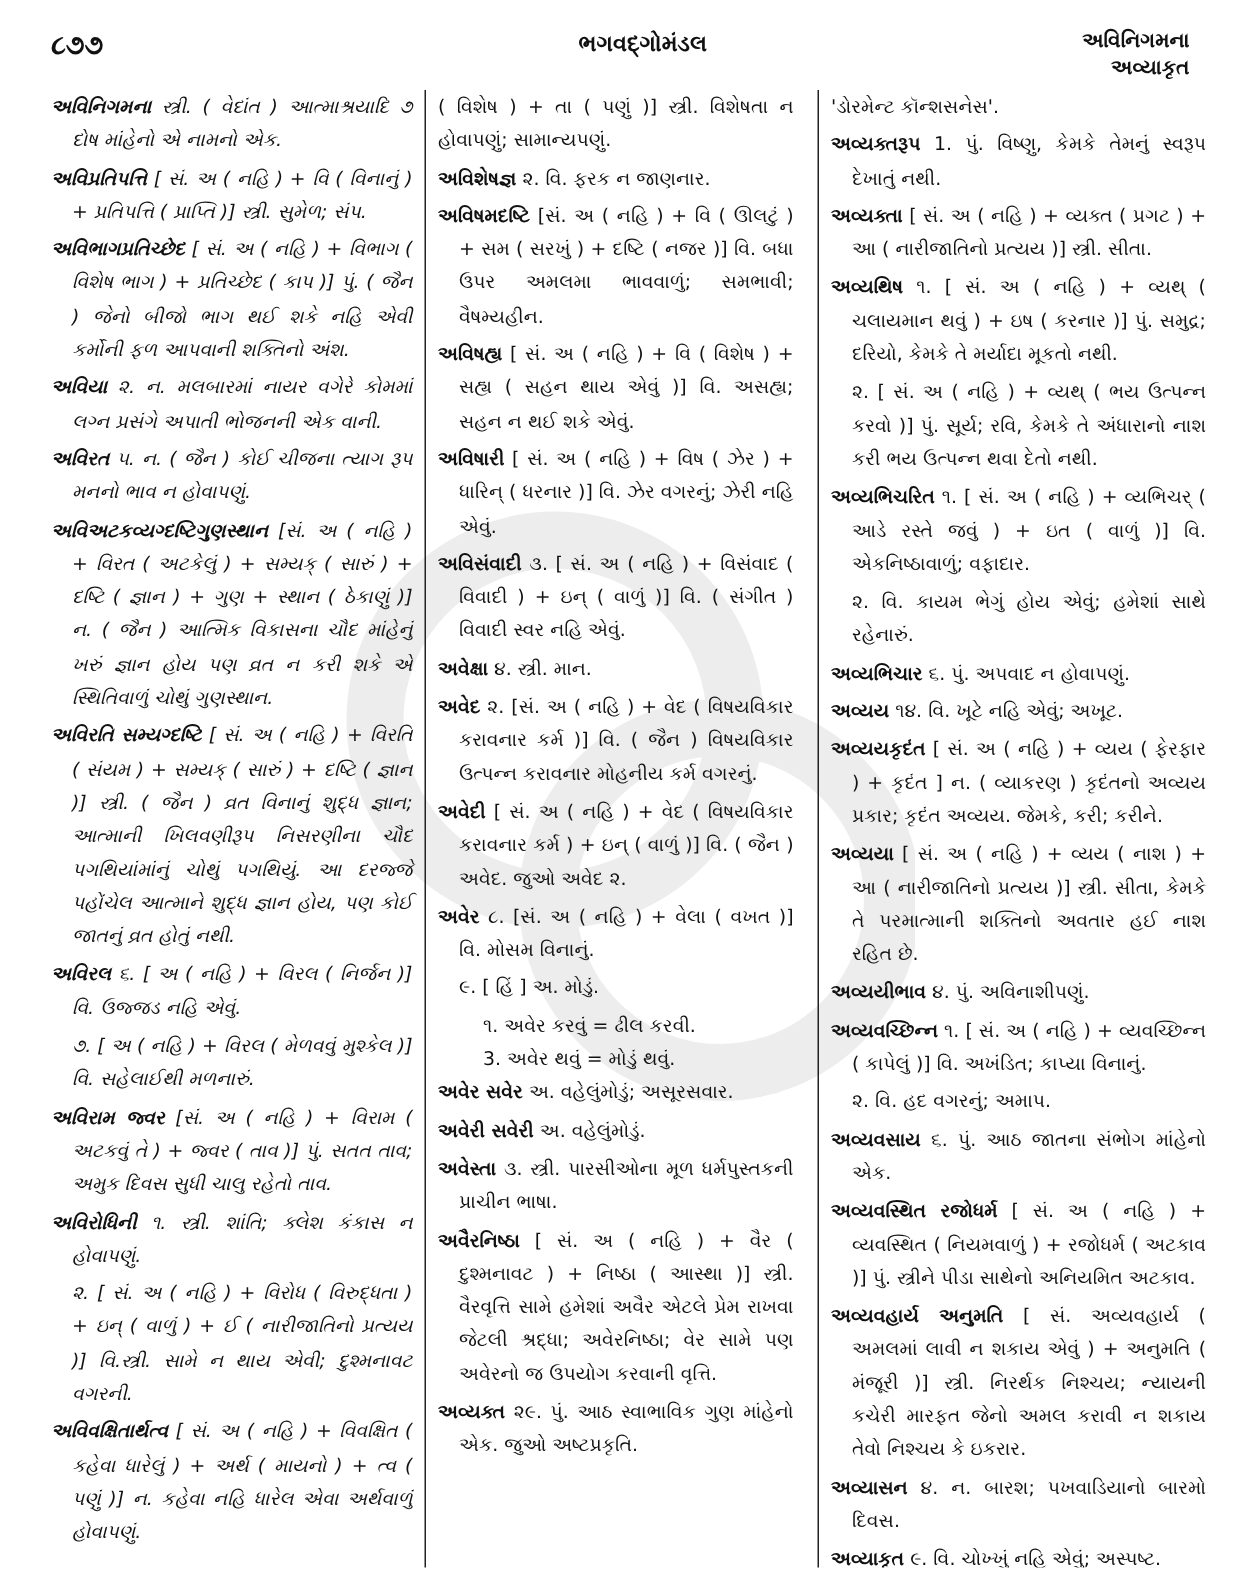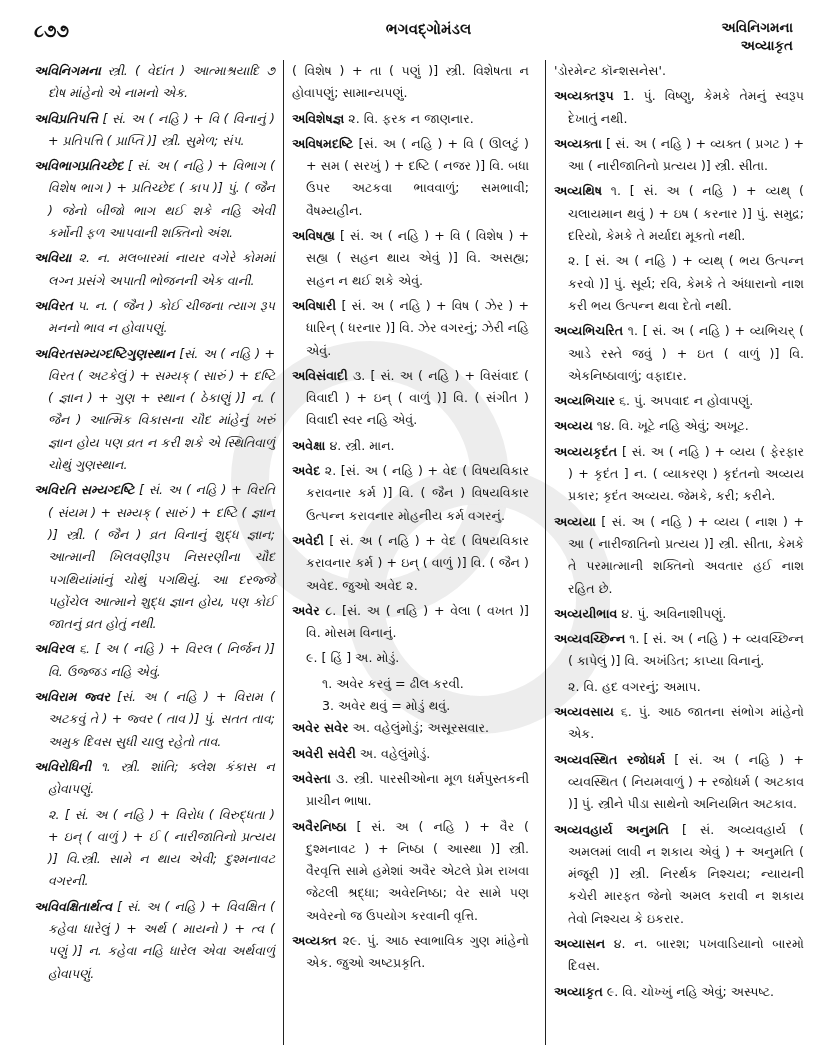--- a/index.html
+++ b/index.html
@@ -41,32 +41,33 @@
   </div>
 </div>
 
 <div class="columns">
   <div class="col col-left" id="col0">
       <div class="entry"><span class="hw">અવિનિગમના</span><span class="def"> સ્ત્રી. ( વેદાંત ) આત્માશ્રયાદિ ૭ દોષ માંહેનો એ નામનો એક.</span></div>
       <div class="entry"><span class="hw">અવિપ્રતિપત્તિ</span><span class="def"> [ સં. અ ( નહિ ) + વિ ( વિનાનું ) + પ્રતિપત્તિ ( પ્રાપ્તિ )] સ્ત્રી. સુમેળ; સંપ.</span></div>
       <div class="entry"><span class="hw">અવિભાગપ્રતિચ્છેદ</span><span class="def"> [ સં. અ ( નહિ ) + વિભાગ ( વિશેષ ભાગ ) + પ્રતિચ્છેદ ( કાપ )] પું. ( જૈન ) જેનો બીજો ભાગ થઈ શકે નહિ એવી કર્મોની ફળ આપવાની શક્તિનો અંશ.</span></div>
       <div class="entry"><span class="hw">અવિયા</span><span class="def"> ૨. ન. મલબારમાં નાયર વગેરે કોમમાં લગ્ન પ્રસંગે અપાતી ભોજનની એક વાની.</span></div>
       <div class="entry"><span class="hw">અવિરત</span><span class="def"> ૫. ન. ( જૈન ) કોઈ ચીજના ત્યાગ રૂપ મનનો ભાવ ન હોવાપણું.</span></div>
-      <div class="entry"><span class="hw">અવિરતસમ્યગ્દષ્ટિગુણસ્થાન</span><span class="def"> [સં. અ ( નહિ ) + વિરત ( અટકેલું ) + સમ્યક્ ( સારું ) + દષ્ટિ ( જ્ઞાન ) + ગુણ + સ્થાન ( ઠેકાણું )] ન. ( જૈન ) આત્મિક વિકાસના ચૌદ માંહેનું ખરું જ્ઞાન હોય પણ વ્રત ન કરી શકે એ સ્થિતિવાળું ચોથું ગુણસ્થાન.</span></div>
+      <div class="entry"><span class="hw">અવિઅટકવ્યગ્દષ્ટિગુણસ્થાન</span><span class="def"> [સં. અ ( નહિ ) + વિરત ( અટકેલું ) + સમ્યક્ ( સારું ) + દષ્ટિ ( જ્ઞાન ) + ગુણ + સ્થાન ( ઠેકાણું )] ન. ( જૈન ) આત્મિક વિકાસના ચૌદ માંહેનું ખરું જ્ઞાન હોય પણ વ્રત ન કરી શકે એ સ્થિતિવાળું ચોથું ગુણસ્થાન.</span></div>
       <div class="entry"><span class="hw">અવિરતિ સમ્યગ્દષ્ટિ</span><span class="def"> [ સં. અ ( નહિ ) + વિરતિ ( સંયમ ) + સમ્યક્ ( સારું ) + દષ્ટિ ( જ્ઞાન )] સ્ત્રી. ( જૈન ) વ્રત વિનાનું શુદ્ધ જ્ઞાન; આત્માની ખિલવણીરૂપ નિસરણીના ચૌદ પગથિયાંમાંનું ચોથું પગથિયું. આ દરજ્જે પહોંચેલ આત્માને શુદ્ધ જ્ઞાન હોય, પણ કોઈ જાતનું વ્રત હોતું નથી.</span></div>
       <div class="entry"><span class="hw">અવિરલ</span><span class="def"> ૬. [ અ ( નહિ ) + વિરલ ( નિર્જન )] વિ. ઉજ્જડ નહિ એવું.</span></div>
+      <div class="entry sub"><span class="def">૭. [ અ ( નહિ ) + વિરલ ( મેળવવું મુશ્કેલ )] વિ. સહેલાઈથી મળનારું.</span></div>
       <div class="entry"><span class="hw">અવિરામ જ્વર</span><span class="def"> [સં. અ ( નહિ ) + વિરામ ( અટકવું તે ) + જ્વર ( તાવ )] પું. સતત તાવ; અમુક દિવસ સુધી ચાલુ રહેતો તાવ.</span></div>
       <div class="entry"><span class="hw">અવિરોધિની</span><span class="def"> ૧. સ્ત્રી. શાંતિ; ક્લેશ કંકાસ ન હોવાપણું.</span></div>
       <div class="entry sub"><span class="def">૨. [ સં. અ ( નહિ ) + વિરોધ ( વિરુદ્ધતા ) + ઇન્ ( વાળું ) + ઈ ( નારીજાતિનો પ્રત્યય )] વિ.સ્ત્રી. સામે ન થાય એવી; દુશ્મનાવટ વગરની.</span></div>
       <div class="entry"><span class="hw">અવિવક્ષિતાર્થત્વ</span><span class="def"> [ સં. અ ( નહિ ) + વિવક્ષિત ( કહેવા ધારેલું ) + અર્થ ( માયનો ) + ત્વ ( પણું )] ન. કહેવા નહિ ધારેલ એવા અર્થવાળું હોવાપણું.</span></div>
     </div>
   <div class="col col-mid" id="col1">
       <div class="entry sub" style="padding-left: 0px;"><span class="def">( વિશેષ ) + તા ( પણું )] સ્ત્રી. વિશેષતા ન હોવાપણું; સામાન્યપણું.</span></div>
       <div class="entry"><span class="hw">અવિશેષજ્ઞ</span><span class="def"> ૨. વિ. ફરક ન જાણનાર.</span></div>
-      <div class="entry"><span class="hw">અવિષમદષ્ટિ</span><span class="def"> [સં. અ ( નહિ ) + વિ ( ઊલટું ) + સમ ( સરખું ) + દષ્ટિ ( નજર )] વિ. બધા ઉપર અટકવા ભાવવાળું; સમભાવી; વૈષમ્યહીન.</span></div>
+      <div class="entry"><span class="hw">અવિષમદષ્ટિ</span><span class="def"> [સં. અ ( નહિ ) + વિ ( ઊલટું ) + સમ ( સરખું ) + દષ્ટિ ( નજર )] વિ. બધા ઉપર અમલમા ભાવવાળું; સમભાવી; વૈષમ્યહીન.</span></div>
       <div class="entry"><span class="hw">અવિષહ્ય</span><span class="def"> [ સં. અ ( નહિ ) + વિ ( વિશેષ ) + સહ્ય ( સહન થાય એવું )] વિ. અસહ્ય; સહન ન થઈ શકે એવું.</span></div>
       <div class="entry"><span class="hw">અવિષારી</span><span class="def"> [ સં. અ ( નહિ ) + વિષ ( ઝેર ) + ધારિન્ ( ધરનાર )] વિ. ઝેર વગરનું; ઝેરી નહિ એવું.</span></div>
       <div class="entry"><span class="hw">અવિસંવાદી</span><span class="def"> ૩. [ સં. અ ( નહિ ) + વિસંવાદ ( વિવાદી ) + ઇન્ ( વાળું )] વિ. ( સંગીત ) વિવાદી સ્વર નહિ એવું.</span></div>
       <div class="entry"><span class="hw">અવેક્ષા</span><span class="def"> ૪. સ્ત્રી. માન.</span></div>
       <div class="entry"><span class="hw">અવેદ</span><span class="def"> ૨. [સં. અ ( નહિ ) + વેદ ( વિષયવિકાર કરાવનાર કર્મ )] વિ. ( જૈન ) વિષયવિકાર ઉત્પન્ન કરાવનાર મોહનીય કર્મ વગરનું.</span></div>
       <div class="entry"><span class="hw">અવેદી</span><span class="def"> [ સં. અ ( નહિ ) + વેદ ( વિષયવિકાર કરાવનાર કર્મ ) + ઇન્ ( વાળું )] વિ. ( જૈન ) અવેદ. જુઓ અવેદ ૨.</span></div>
       <div class="entry"><span class="hw">અવેર</span><span class="def"> ૮. [સં. અ ( નહિ ) + વેલા ( વખત )] વિ. મોસમ વિનાનું.</span></div>
       <div class="entry sub"><span class="def">૯. [ હિં ] અ. મોડું.</span></div>
       <div class="entry subsub"><span class="def">૧. અવેર કરવું = ઢીલ કરવી.</span></div>
       <div class="entry subsub"><span class="def">3. અવેર થવું = મોડું થવું.</span></div>
@@ -76,20 +77,21 @@
       <div class="entry"><span class="hw">અવૈરનિષ્ઠા</span><span class="def"> [ સં. અ ( નહિ ) + વૈર ( દુશ્મનાવટ ) + નિષ્ઠા ( આસ્થા )] સ્ત્રી. વૈરવૃત્તિ સામે હમેશાં અવૈર એટલે પ્રેમ રાખવા જેટલી શ્રદ્ધા; અવેરનિષ્ઠા; વેર સામે પણ અવેરનો જ ઉપયોગ કરવાની વૃત્તિ.</span></div>
       <div class="entry"><span class="hw">અવ્યક્ત</span><span class="def"> ૨૯. પું. આઠ સ્વાભાવિક ગુણ માંહેનો એક. જુઓ અષ્ટપ્રકૃતિ.</span></div>
     </div>
   <div class="col col-right" id="col2">
       <div class="entry sub" style="padding-left: 0px;"><span class="def">'ડોરમેન્ટ કૉન્શસનેસ'.</span></div>
       <div class="entry"><span class="hw">અવ્યક્તરૂપ</span><span class="def"> 1. પું. વિષ્ણુ, કેમકે તેમનું સ્વરૂપ દેખાતું નથી.</span></div>
       <div class="entry"><span class="hw">અવ્યક્તા</span><span class="def"> [ સં. અ ( નહિ ) + વ્યક્ત ( પ્રગટ ) + આ ( નારીજાતિનો પ્રત્યય )] સ્ત્રી. સીતા.</span></div>
       <div class="entry"><span class="hw">અવ્યથિષ</span><span class="def"> ૧. [ સં. અ ( નહિ ) + વ્યથ્ ( ચલાયમાન થવું ) + ઇષ ( કરનાર )] પું. સમુદ્ર; દરિયો, કેમકે તે મર્યાદા મૂકતો નથી.</span></div>
       <div class="entry sub"><span class="def">૨. [ સં. અ ( નહિ ) + વ્યથ્ ( ભય ઉત્પન્ન કરવો )] પું. સૂર્ય; રવિ, કેમકે તે અંધારાનો નાશ કરી ભય ઉત્પન્ન થવા દેતો નથી.</span></div>
       <div class="entry"><span class="hw">અવ્યભિચરિત</span><span class="def"> ૧. [ સં. અ ( નહિ ) + વ્યભિચર્ ( આડે રસ્તે જવું ) + ઇત ( વાળું )] વિ. એકનિષ્ઠાવાળું; વફાદાર.</span></div>
+      <div class="entry sub"><span class="def">૨. વિ. કાયમ ભેગું હોય એવું; હમેશાં સાથે રહેનારું.</span></div>
       <div class="entry"><span class="hw">અવ્યભિચાર</span><span class="def"> ૬. પું. અપવાદ ન હોવાપણું.</span></div>
       <div class="entry"><span class="hw">અવ્યય</span><span class="def"> ૧૪. વિ. ખૂટે નહિ એવું; અખૂટ.</span></div>
       <div class="entry"><span class="hw">અવ્યયકૃદંત</span><span class="def"> [ સં. અ ( નહિ ) + વ્યય ( ફેરફાર ) + કૃદંત ] ન. ( વ્યાકરણ ) કૃદંતનો અવ્યય પ્રકાર; કૃદંત અવ્યય. જેમકે, કરી; કરીને.</span></div>
       <div class="entry"><span class="hw">અવ્યયા</span><span class="def"> [ સં. અ ( નહિ ) + વ્યય ( નાશ ) + આ ( નારીજાતિનો પ્રત્યય )] સ્ત્રી. સીતા, કેમકે તે પરમાત્માની શક્તિનો અવતાર હઈ નાશ રહિત છે.</span></div>
       <div class="entry"><span class="hw">અવ્યયીભાવ</span><span class="def"> ૪. પું. અવિનાશીપણું.</span></div>
       <div class="entry"><span class="hw">અવ્યવચ્છિન્ન</span><span class="def"> ૧. [ સં. અ ( નહિ ) + વ્યવચ્છિન્ન ( કાપેલું )] વિ. અખંડિત; કાપ્યા વિનાનું.</span></div>
       <div class="entry sub"><span class="def">૨. વિ. હદ વગરનું; અમાપ.</span></div>
       <div class="entry"><span class="hw">અવ્યવસાય</span><span class="def"> ૬. પું. આઠ જાતના સંભોગ માંહેનો એક.</span></div>
       <div class="entry"><span class="hw">અવ્યવસ્થિત રજોધર્મ</span><span class="def"> [ સં. અ ( નહિ ) + વ્યવસ્થિત ( નિયમવાળું ) + રજોધર્મ ( અટકાવ )] પું. સ્ત્રીને પીડા સાથેનો અનિયમિત અટકાવ.</span></div>
       <div class="entry"><span class="hw">અવ્યવહાર્ય અનુમતિ</span><span class="def"> [ સં. અવ્યવહાર્ય ( અમલમાં લાવી ન શકાય એવું ) + અનુમતિ ( મંજૂરી )] સ્ત્રી. નિરર્થક નિશ્ચય; ન્યાયની કચેરી મારફત જેનો અમલ કરાવી ન શકાય તેવો નિશ્ચય કે ઇકરાર.</span></div>

